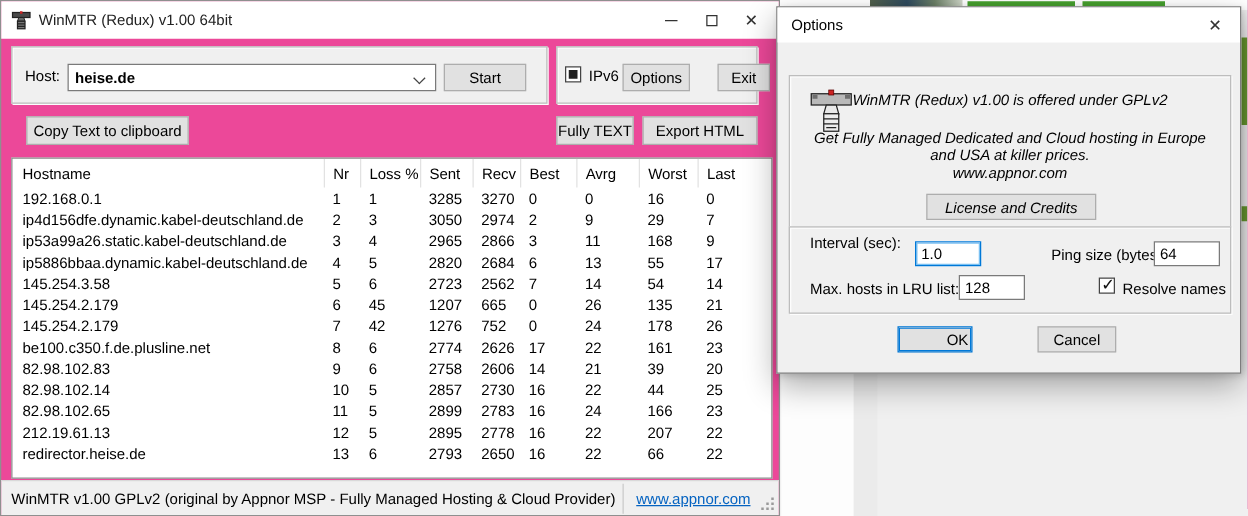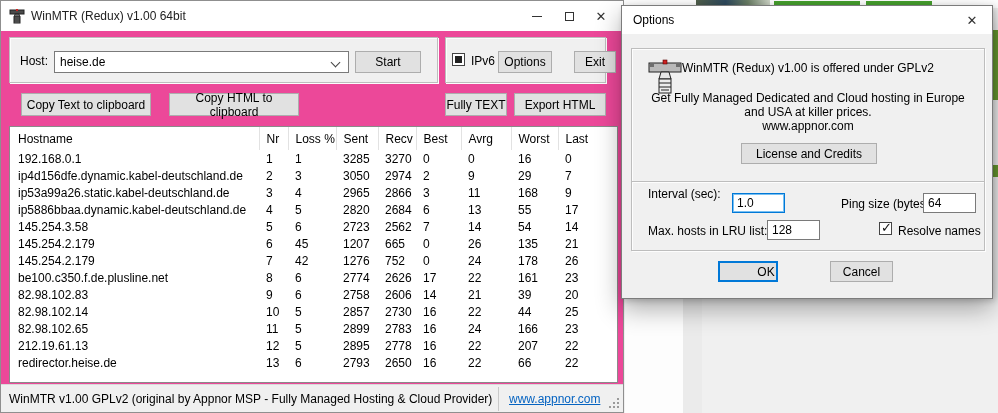--- a/index.html
+++ b/index.html
@@ -121,38 +121,37 @@
             <span class="max-glyph"></span>
           </div>
         <div class="win-btn">
             <span>✕</span>
           </div>
       </div>
     </div>
 
     <div class="groupbox" style="left:8px; top:36px; width:429px; height:46px;">
       <span class="label" style="left:10px; top:16px;">Host:</span>
-      <div class="combobox" style="left:44px; top:13px; width:295px; height:22px;">
+      <div class="combobox" style="left:44px; top:13px; width:295px; height:22px;font-weight:bold;">
         <span>heise.de</span>
         <span class="combo-chevron"></span>
       </div>
       <div class="btn" style="left:345px; top:13px; width:66px; height:22px;">Start</div>
     </div>
 
     <div class="groupbox" style="left:444px; top:36px; width:161px; height:46px;">
       <div class="checkbox" style="left:6px; top:15px;">
         <span class="inner-square"></span>
       </div>
       <span class="label" style="left:25px; top:16px;">IPv6</span>
       <div class="btn" style="left:52px; top:13px; width:54px; height:22px;">Options</div>
       <div class="btn" style="left:128px; top:13px; width:42px; height:22px;">Exit</div>
     </div>
 
     <div class="btn" style="left:20px; top:92px; width:130px; height:23px;">Copy Text to clipboard</div>
-    <div class="btn" style="left:168px; top:92px; width:130px; height:23px;">Copy HTML to clipboard</div>
     <div class="btn" style="left:444px; top:92px; width:62px; height:23px;">Fully TEXT</div>
     <div class="btn" style="left:513px; top:92px; width:92px; height:23px;">Export HTML</div>
 
     <div id="table-wrap">
       <table>
         <colgroup>
           <col style="width:249px">
             <col style="width:29px">
             <col style="width:48px">
             <col style="width:42px">
@@ -339,21 +338,21 @@
   </div>
 
   <div id="options-dialog">
     <div class="dlg-titlebar">
       <span>Options</span>
       <div class="dlg-close">
         <span>✕</span>
       </div>
     </div>
 
-    <div class="groupbox" style="left:9px; top:42px; width:354px; height:148px;">
+    <div class="groupbox" style="left:9px; top:54px; width:354px; height:148px;font-style:italic;">
       <svg width="34" height="38" viewBox="0 0 34 38" style="position:absolute; left:16px; top:10px;">
         <rect x="1" y="4" width="32" height="9" fill="#b9b9b9" stroke="#222"></rect>
         <rect x="2" y="5" width="4" height="3" fill="#6e6e6e"></rect>
         <rect x="28" y="5" width="4" height="3" fill="#6e6e6e"></rect>
         <rect x="15" y="1" width="4" height="4" fill="#cc2222" stroke="#5a0000" stroke-width="0.6"></rect>
         <polygon points="13,13 21,13 23,20 11,20" fill="#e8e8e8" stroke="#222"></polygon>
         <rect x="11" y="20" width="12" height="14" fill="#ededed" stroke="#222"></rect>
         <line x1="11" y1="24" x2="23" y2="24" stroke="#222"></line>
         <line x1="11" y1="28" x2="23" y2="28" stroke="#222"></line>
         <line x1="13" y1="31" x2="21" y2="31" stroke="#222"></line>

